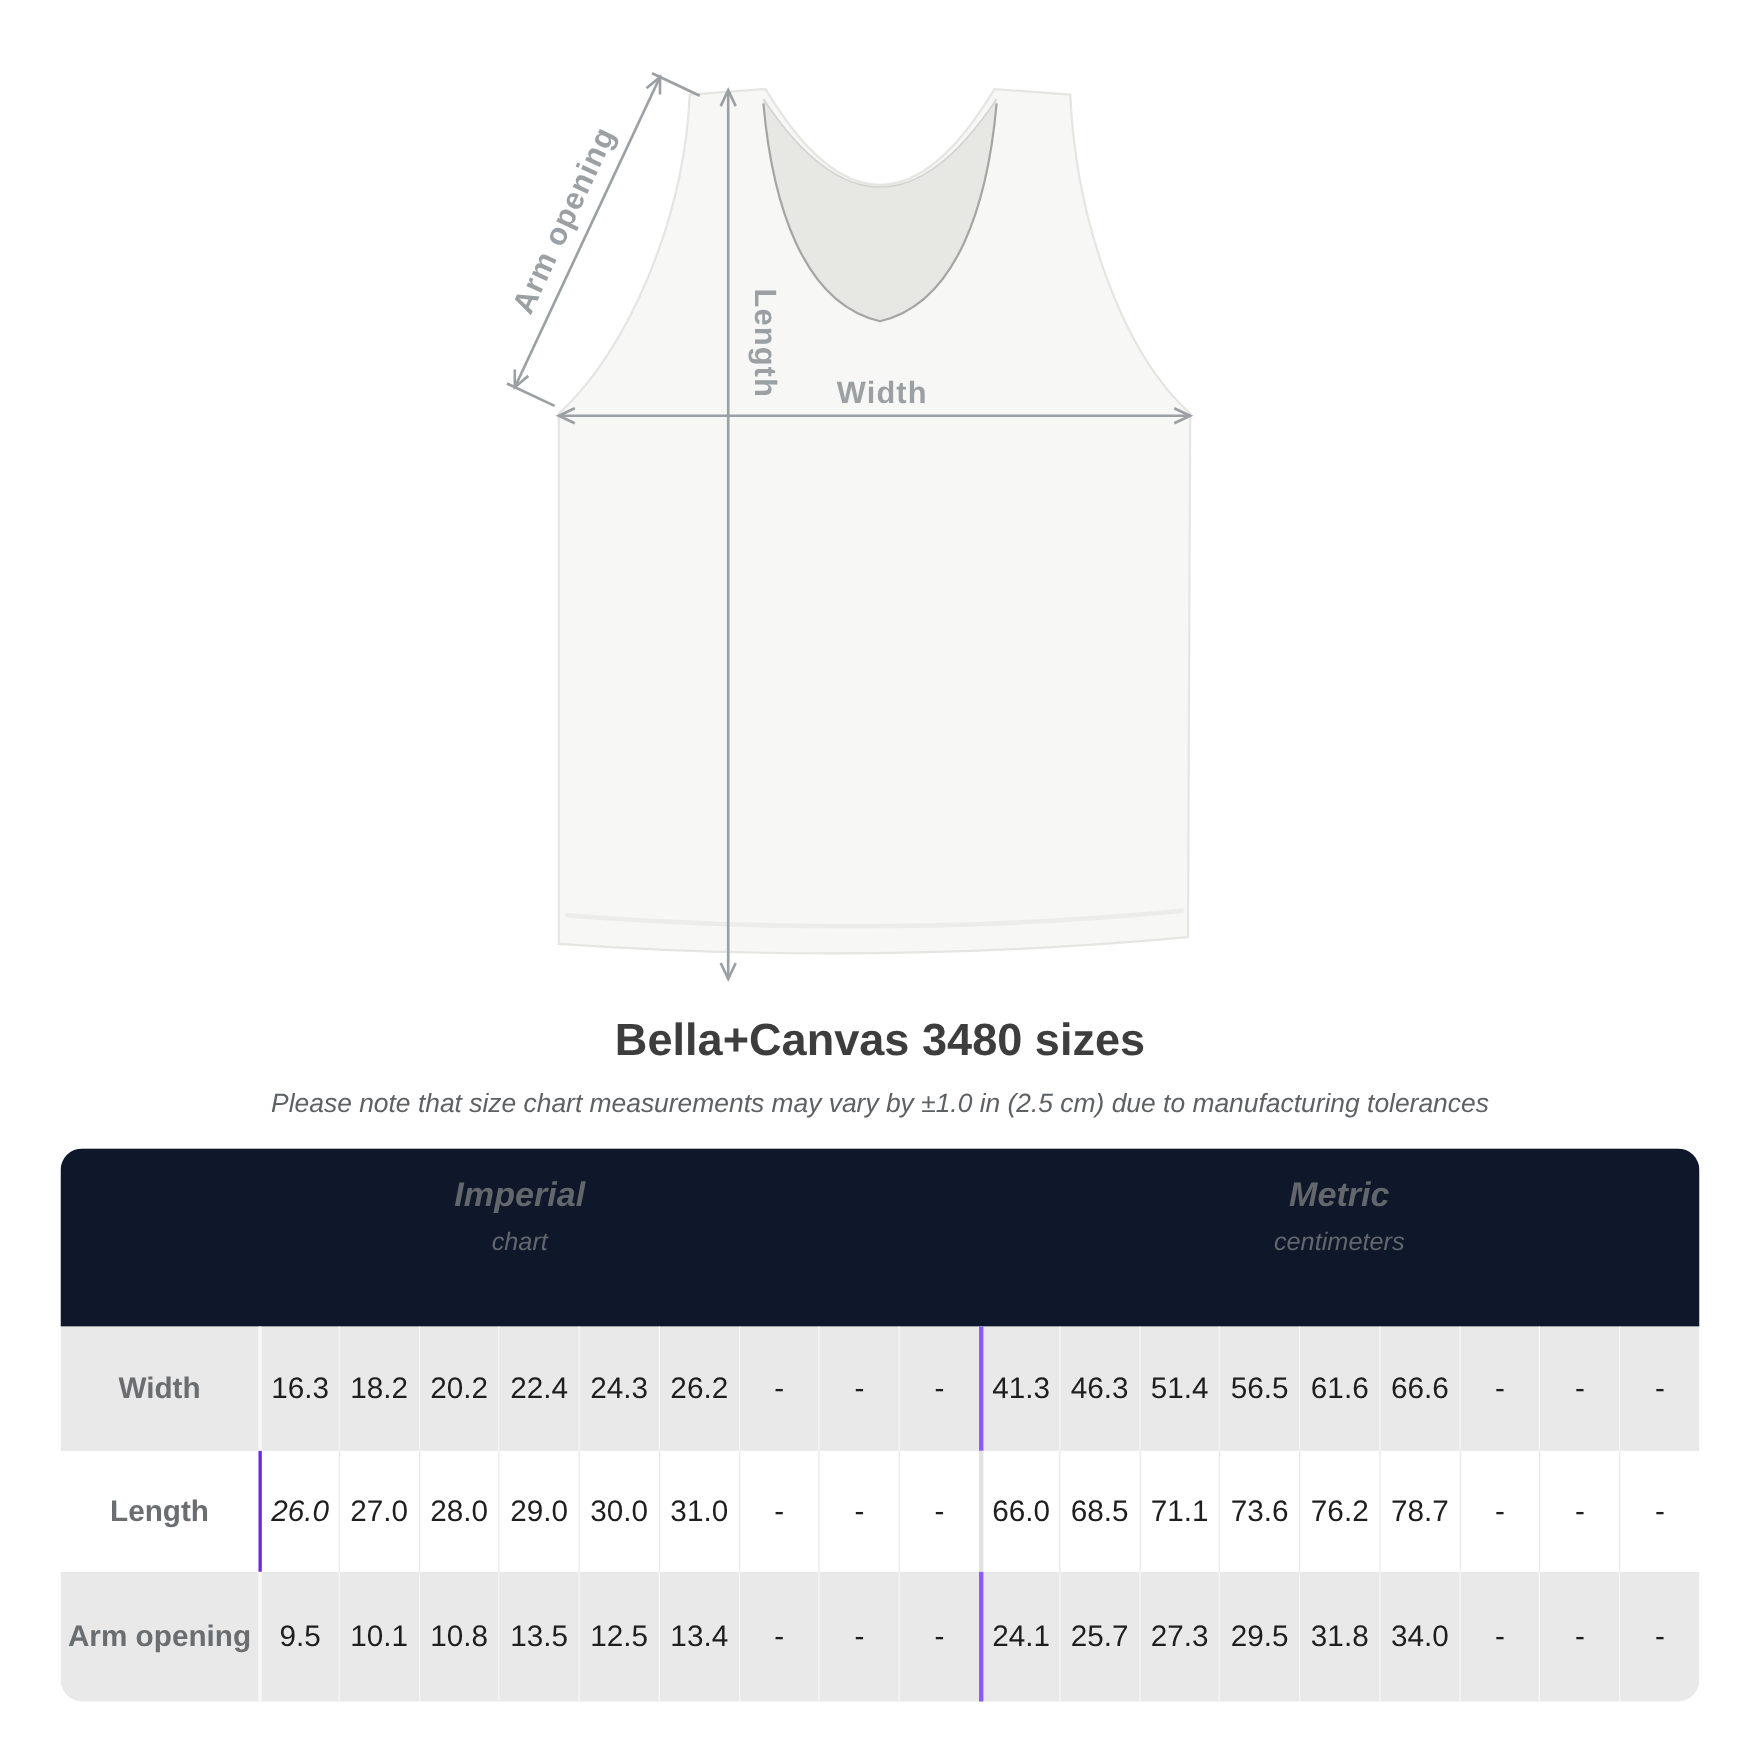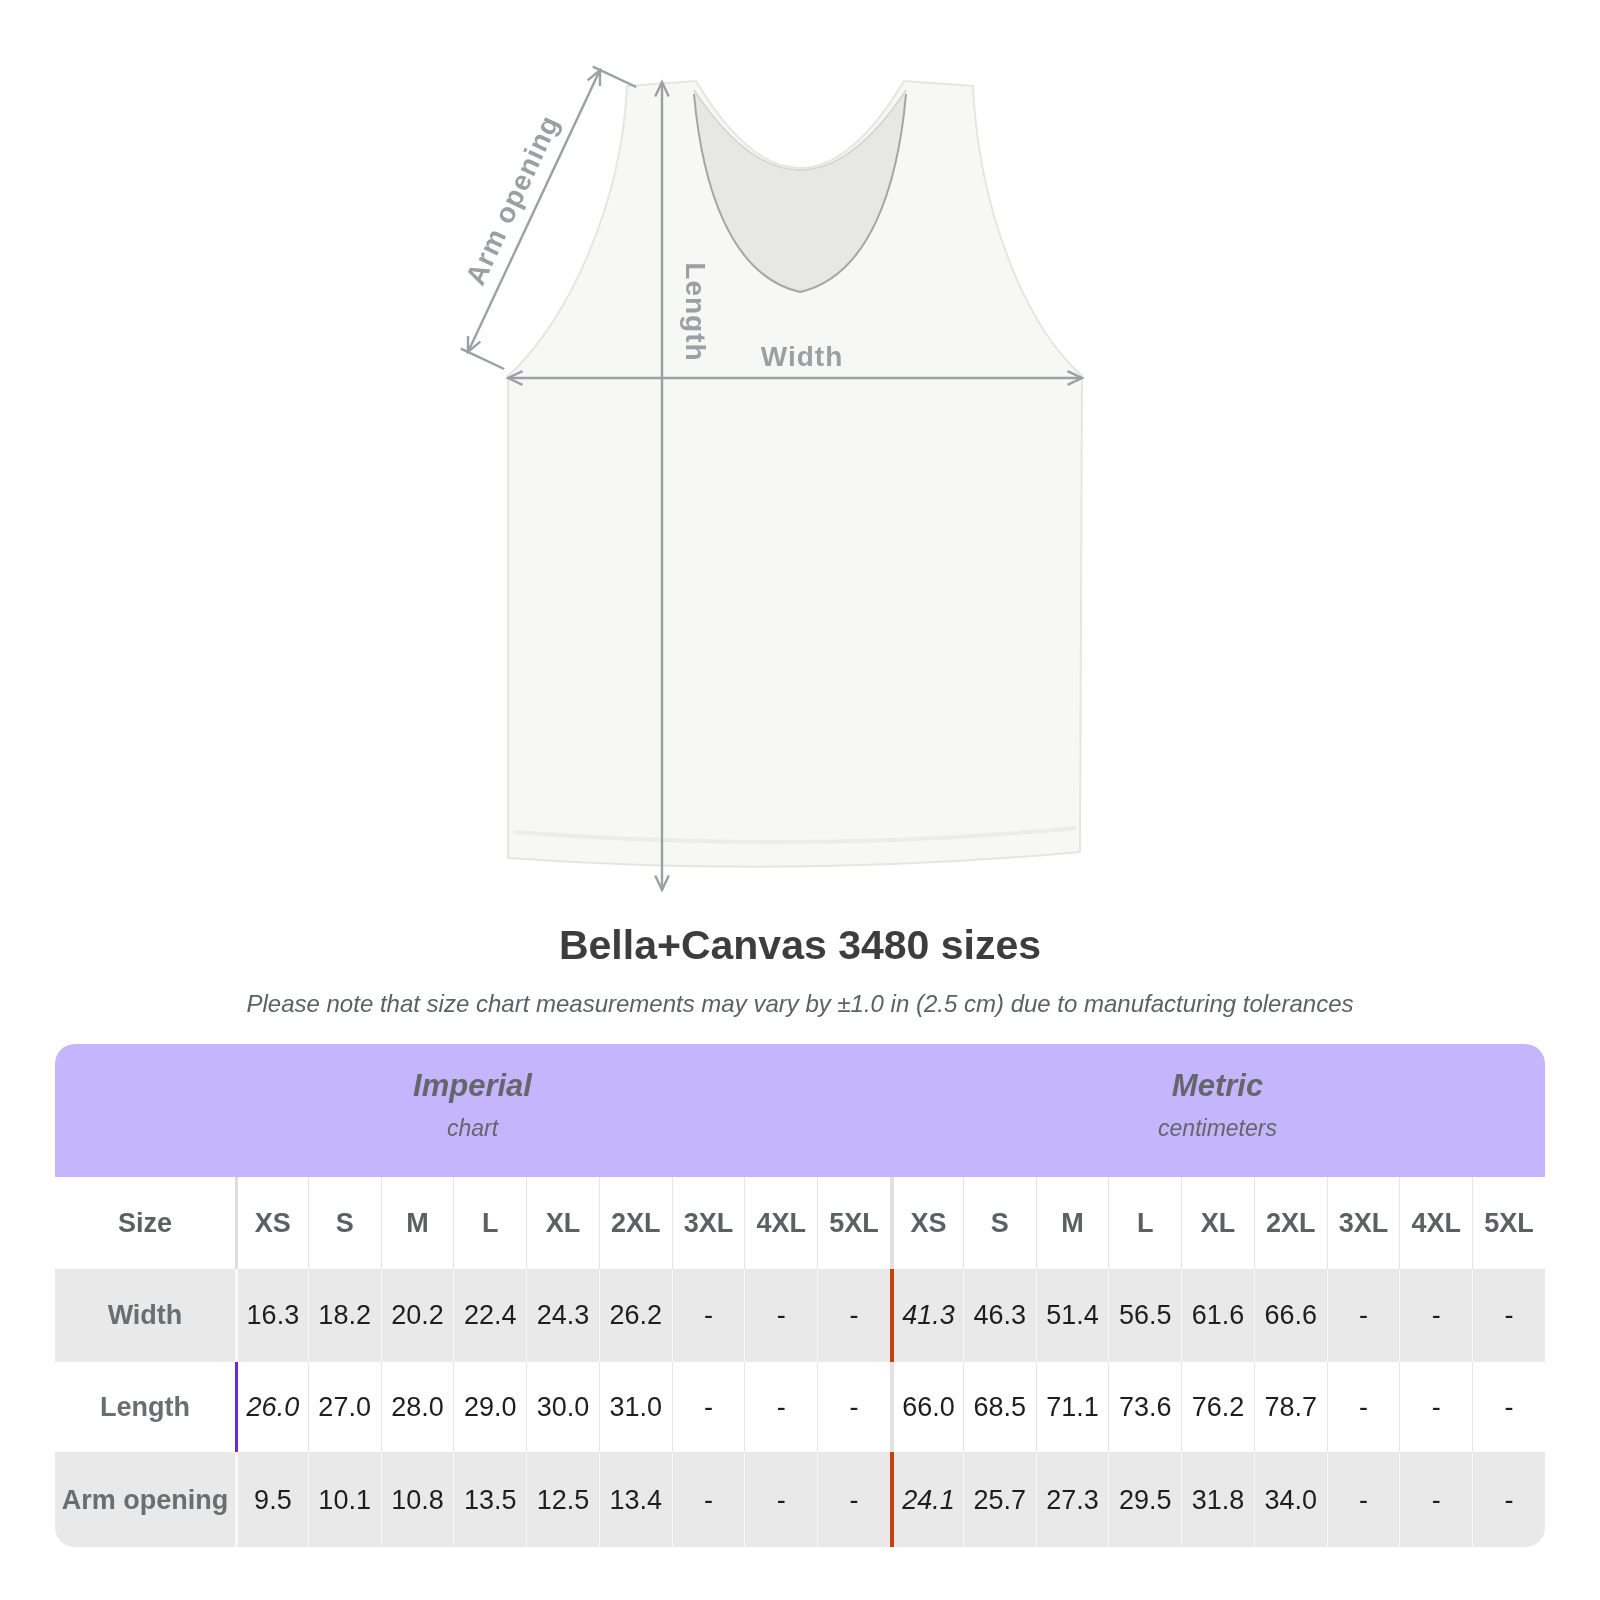--- a/index.html
+++ b/index.html
@@ -24,39 +24,39 @@
   
   .table-wrap{
     position:absolute;left:55px;top:1044px;width:1490px;height:503px;
     border-radius:20px;overflow:hidden;
   }
   table.size-table{
     border-collapse:separate;border-spacing:0;table-layout:fixed;
     width:1490px;height:503px;
   }
   .size-table td{box-sizing:border-box;text-align:center;vertical-align:middle;padding:0;}
-  tr.band-row td{background:#c4b5fd;height:133px;vertical-align:top;}
+  tr.band-row td{background:#0f172a;height:133px;vertical-align:top;}
   .band-title{font-size:31px;font-weight:bold;font-style:italic;color:#63676b;margin-top:24px;}
   .band-sub{font-size:23px;font-style:italic;color:#63676b;margin-top:11px;}
   tr.size-row td{background:#ffffff;height:92px;font-size:27px;font-weight:bold;color:#5c6063;}
   tr.data-row td{font-size:27px;color:#1e1e1e;}
   tr.data-row td.rowlabel{font-weight:bold;color:#6a6e71;}
   tr.row-gray td{background:#e9e9e9;height:93px;}
   tr.row-white td{background:#ffffff;height:90px;}
   tr.row-gray.last td{height:97px;}
   
   tr.size-row td.v{border-left:1px solid #e4e4e4;}
   tr.size-row td.vsize{border-left:3px solid #dedede;}
   tr.size-row td.vunit{border-left:4px solid #e0e0e0;}
   tr.row-white td.v{border-left:1px solid #e6e6e6;text-align:center;}
   tr.row-white td.vsize{border-left:3px solid #6d28d9;font-style:italic;}
   tr.row-white td.vunit{border-left:4px solid #e2e2e2;}
   tr.row-gray td.v{border-left:1px solid #f7f7f7;}
   tr.row-gray td.vsize{border-left:3px solid #f8f8f8;text-align:center;}
-  tr.row-gray td.vunit{border-left:4px solid #c2410c;font-style:italic;}
+  tr.row-gray td.vunit{border-left:4px solid #8b5cf6;}
 </style>
 </head>
 <body>
 
 <div class="figure-wrap">
   <svg width="680" height="870" viewBox="0 0 680 870">
 
     <path d="M 197 46
          L 266 41
          Q 370 215 474 41
@@ -117,41 +117,20 @@
         <tr class="band-row">
       <td colspan="10">
         <div class="band-title">Imperial</div>
         <div class="band-sub">chart</div>
       </td>
       <td colspan="9">
         <div class="band-title">Metric</div>
         <div class="band-sub">centimeters</div>
       </td>
     </tr>
-    <tr class="size-row">
-      <td>Size</td>
-      <td class="vsize">XS</td>
-      <td class="v">S</td>
-      <td class="v">M</td>
-      <td class="v">L</td>
-      <td class="v">XL</td>
-      <td class="v">2XL</td>
-      <td class="v">3XL</td>
-      <td class="v">4XL</td>
-      <td class="v">5XL</td>
-      <td class="vunit">XS</td>
-      <td class="v">S</td>
-      <td class="v">M</td>
-      <td class="v">L</td>
-      <td class="v">XL</td>
-      <td class="v">2XL</td>
-      <td class="v">3XL</td>
-      <td class="v">4XL</td>
-      <td class="v">5XL</td>
-    </tr>
     <tr class="data-row row-gray">
       <td class="rowlabel">Width</td>
       <td class="vsize">16.3</td>
       <td class="v">18.2</td>
       <td class="v">20.2</td>
       <td class="v">22.4</td>
       <td class="v">24.3</td>
       <td class="v">26.2</td>
       <td class="v">-</td>
       <td class="v">-</td>

